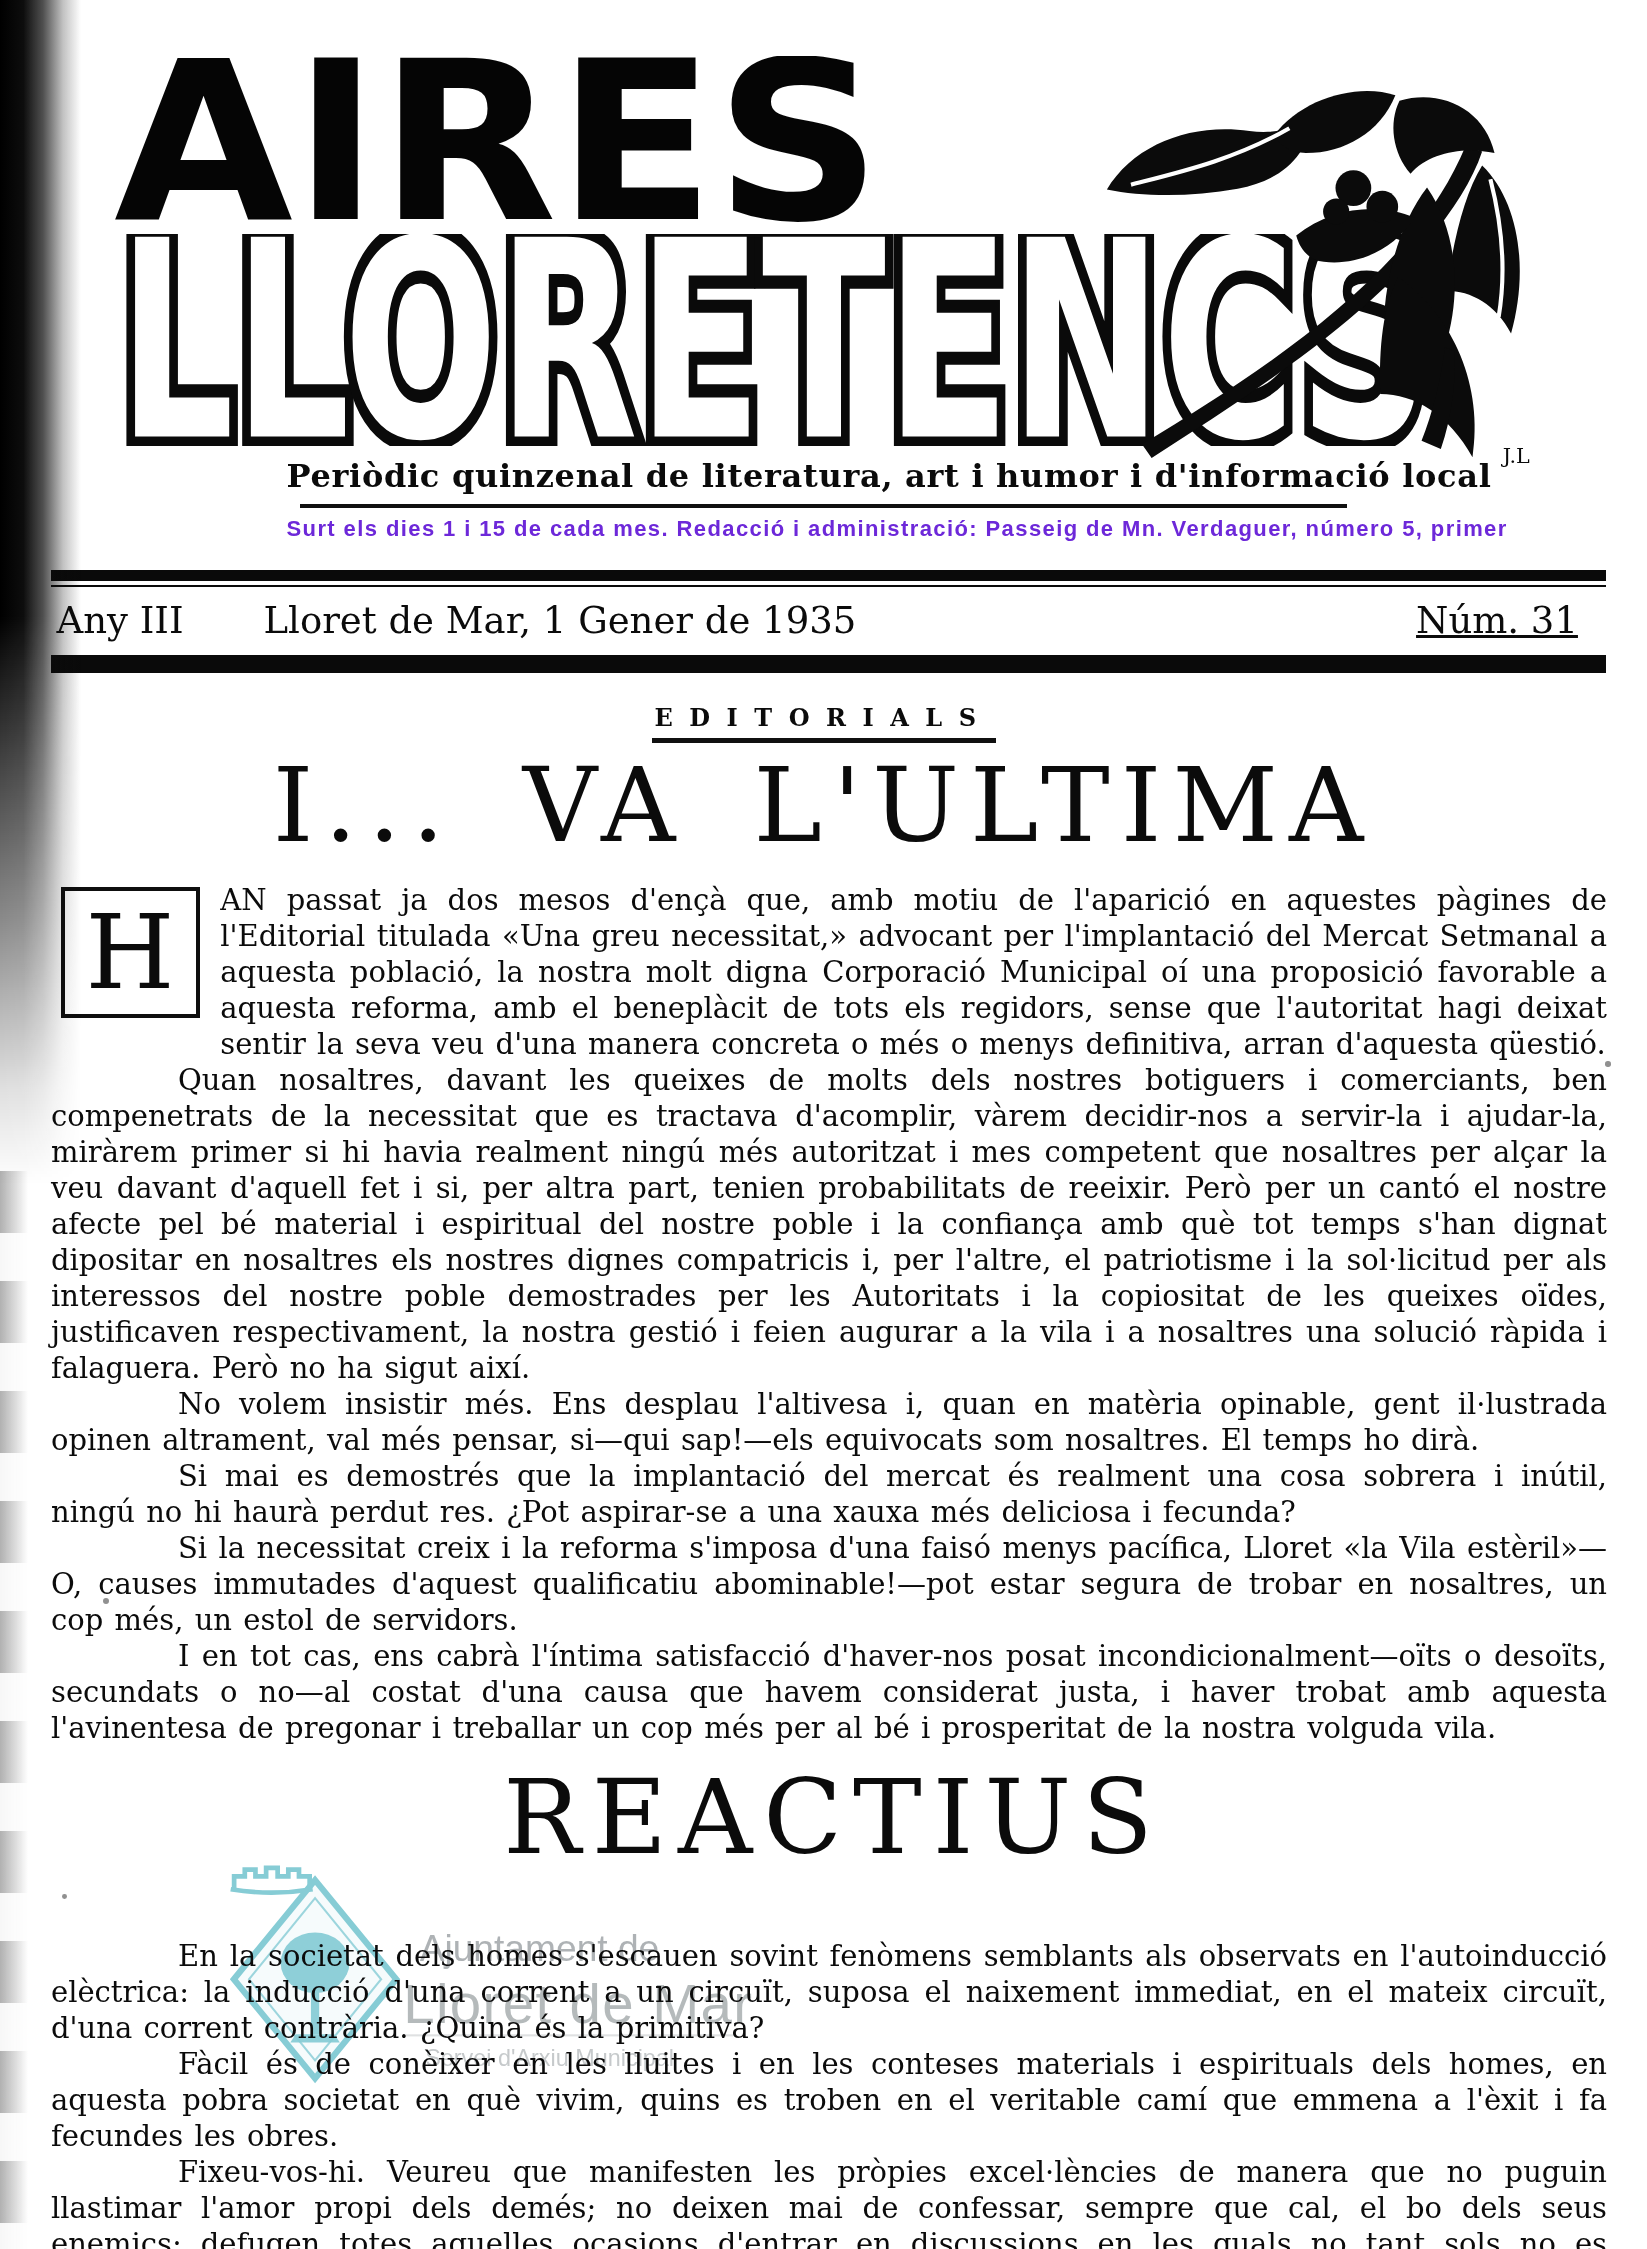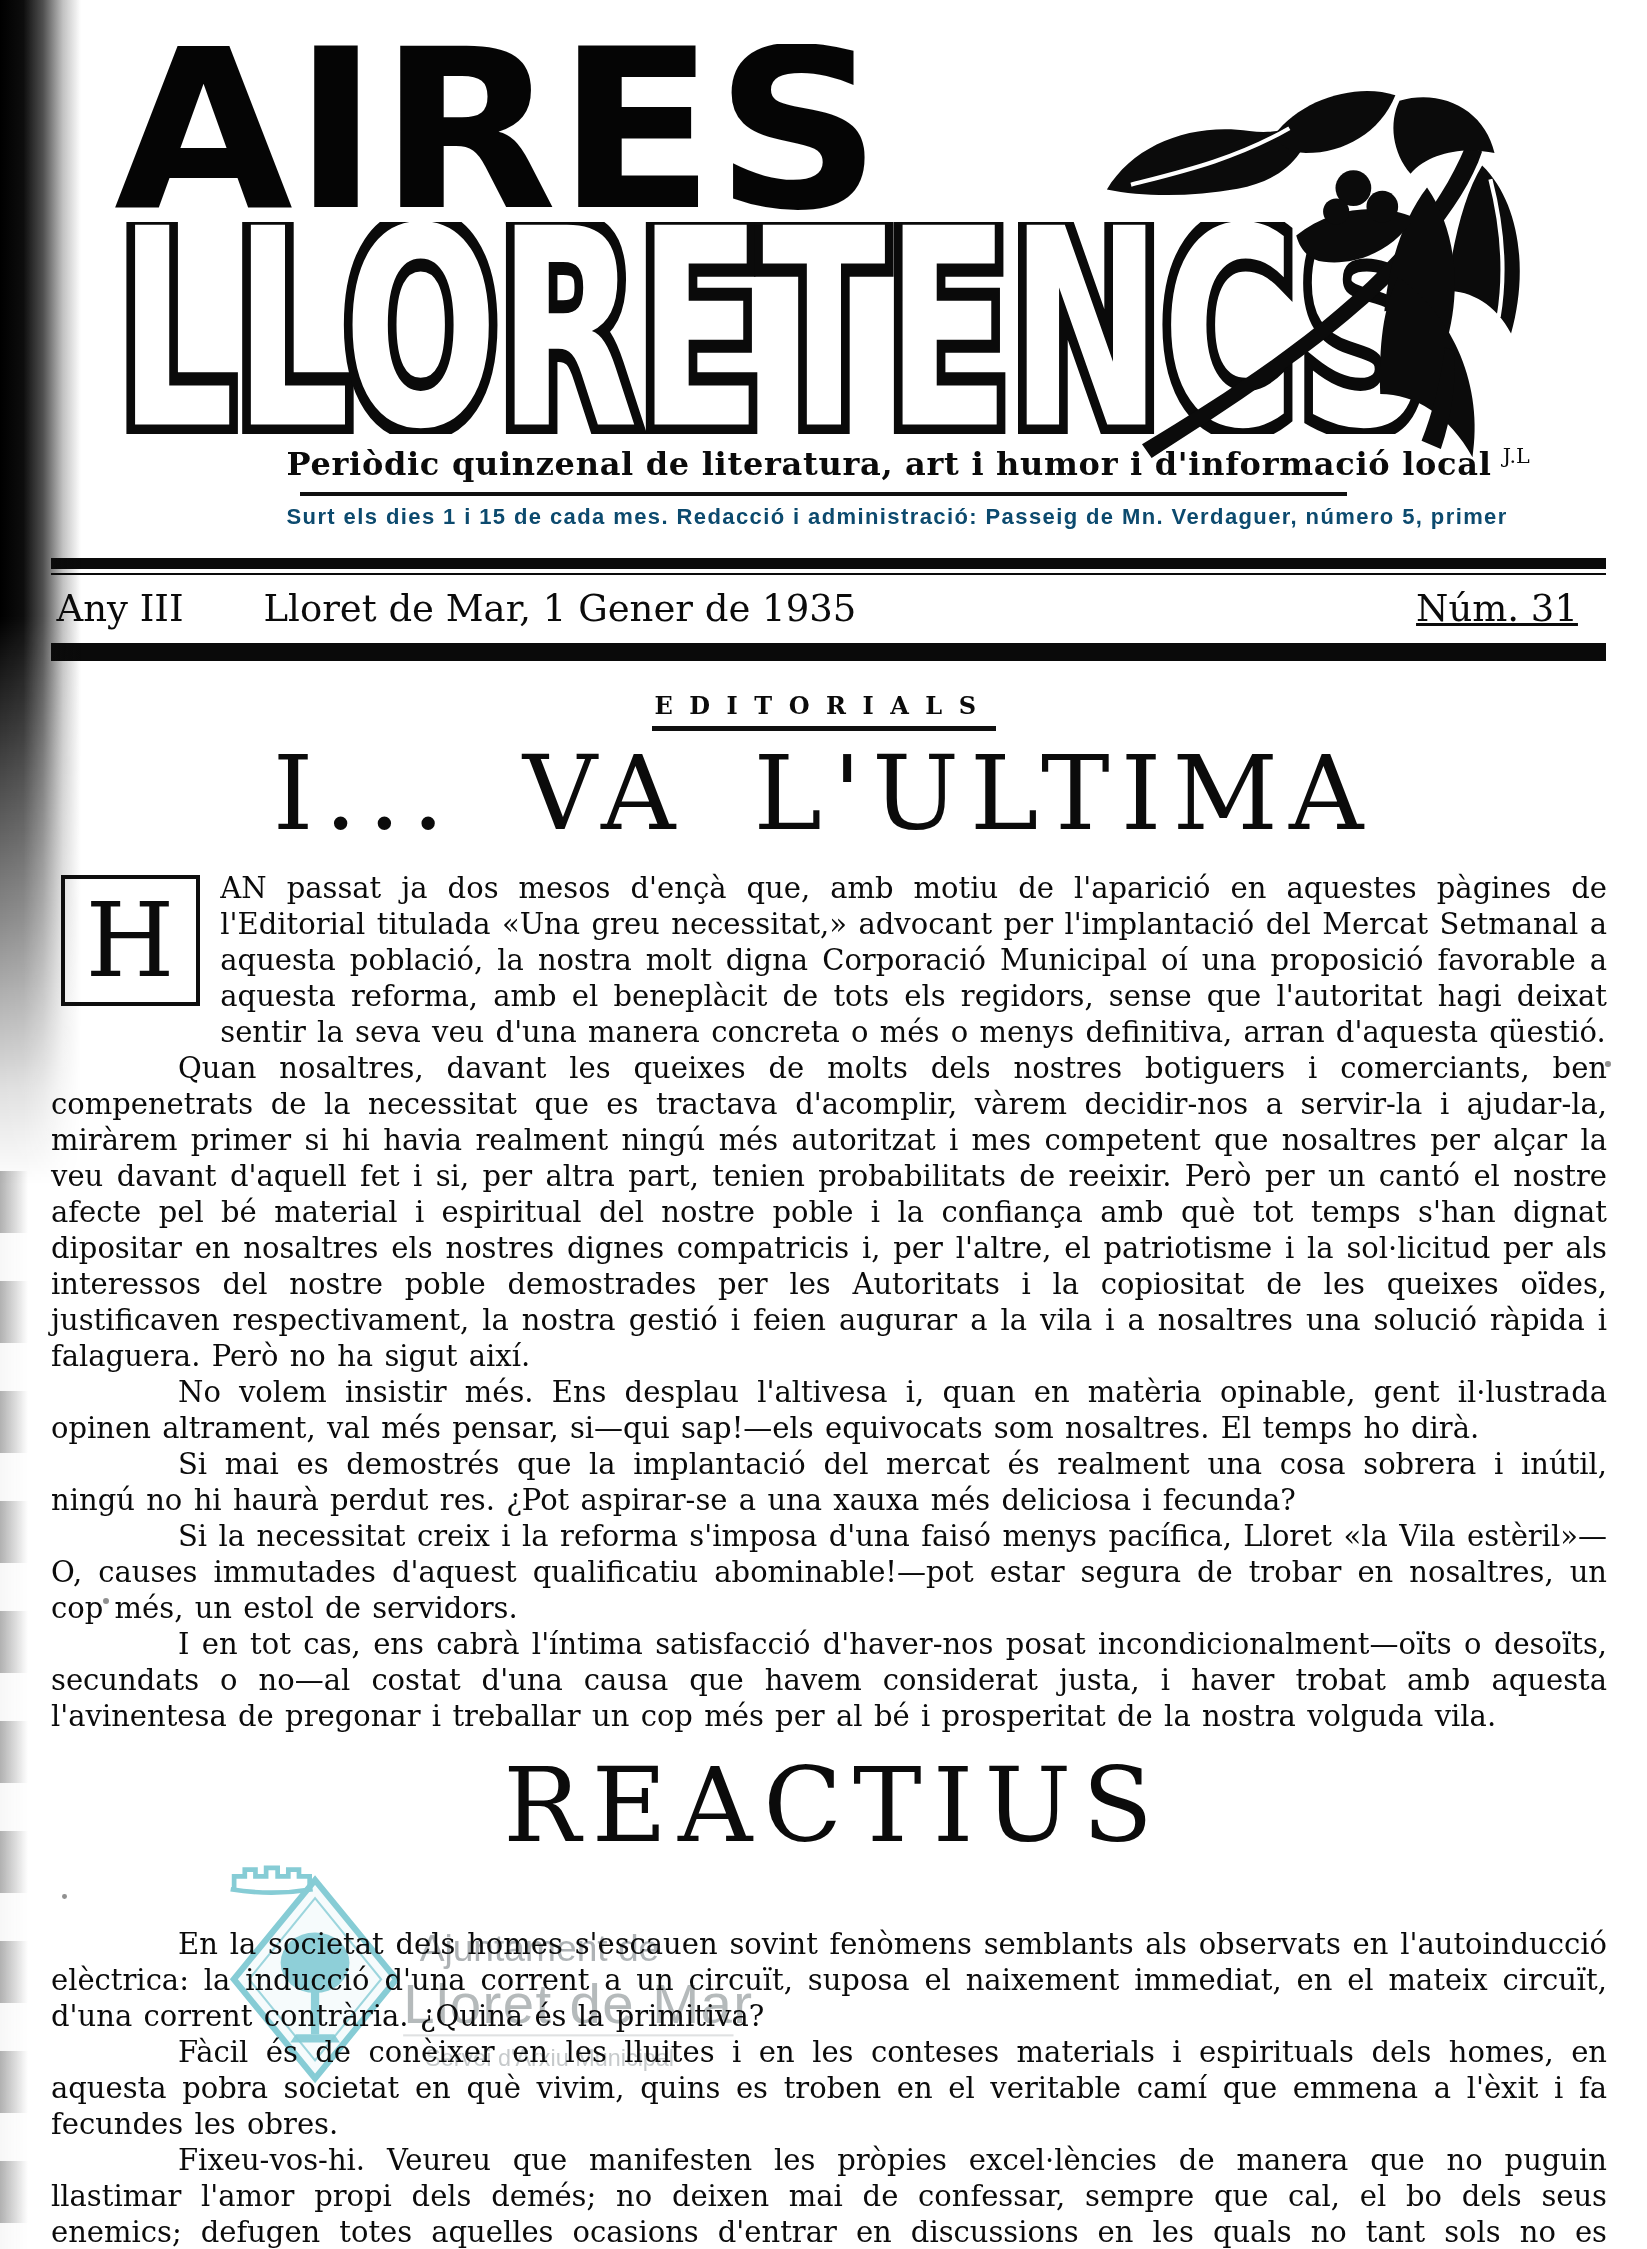--- a/index.html
+++ b/index.html
@@ -18,30 +18,30 @@
     -webkit-mask-image:linear-gradient(180deg,#000 0%,#000 52%,rgba(0,0,0,.45) 78%,rgba(0,0,0,.12) 92%,transparent 100%);
             mask-image:linear-gradient(180deg,#000 0%,#000 52%,rgba(0,0,0,.45) 78%,rgba(0,0,0,.12) 92%,transparent 100%);
   }
   .scan-edge-low{
     position:absolute;left:0;top:1171px;width:27.5px;height:1079px;z-index:5;
     background:linear-gradient(90deg,rgba(30,30,30,.35),rgba(30,30,30,0));
     -webkit-mask-image:repeating-linear-gradient(180deg,#000 0 62px,rgba(0,0,0,.1) 62px 110px);
             mask-image:repeating-linear-gradient(180deg,#000 0 62px,rgba(0,0,0,.1) 62px 110px);
   }
 
-  .masthead{position:relative;padding-top:44px;padding-left:114px;z-index:2;}
+  .masthead{position:relative;padding-top:56px;padding-left:114px;z-index:2;}
   .mast-aires{display:block;}
   .mast-lloretencs{display:block;margin-top:6.9px;}
 
   .plant{position:absolute;right:96px;top:69px;width:482px;height:420px;z-index:4;pointer-events:none;}
 
   .subhead{width:1074px;margin:11px auto 0 auto;text-align:center;position:relative;z-index:2;}
   .subtitle{font-family:"DejaVu Serif",serif;font-weight:bold;font-size:32px;letter-spacing:0.7px;white-space:nowrap;}
   .sub-rule{width:1047px;height:3.4px;background:#101010;margin:9.6px auto 8.3px auto;}
-  .infoline{font-family:"Liberation Sans",sans-serif;font-weight:bold;font-size:22px;letter-spacing:1.4px;white-space:nowrap;color:#0c4a6e;}
+  .infoline{font-family:"Liberation Sans",sans-serif;font-weight:bold;font-size:22px;letter-spacing:1.4px;white-space:nowrap;color:#6d28d9;}
 
   .dateline-wrap{margin:27.5px 41px 0 51px;position:relative;z-index:2;}
   .rule-double{height:4.1px;border-top:11px solid #0a0a0a;border-bottom:2.8px solid #0a0a0a;}
   .dateline{display:flex;justify-content:space-between;align-items:baseline;padding:12.4px 5.5px 4.1px 5.5px;font-size:37px;font-family:"DejaVu Serif",serif;}
   .dl-left{min-width:207px;text-align:left;}
   .dl-center{flex:1;}
   .dl-right{min-width:207px;text-align:center;text-decoration:underline;}
   .rule-heavy{height:18px;background:#0a0a0a;margin-top:8.3px;}
 
   .section-head{margin-top:30px;text-align:center;position:relative;z-index:2;}

